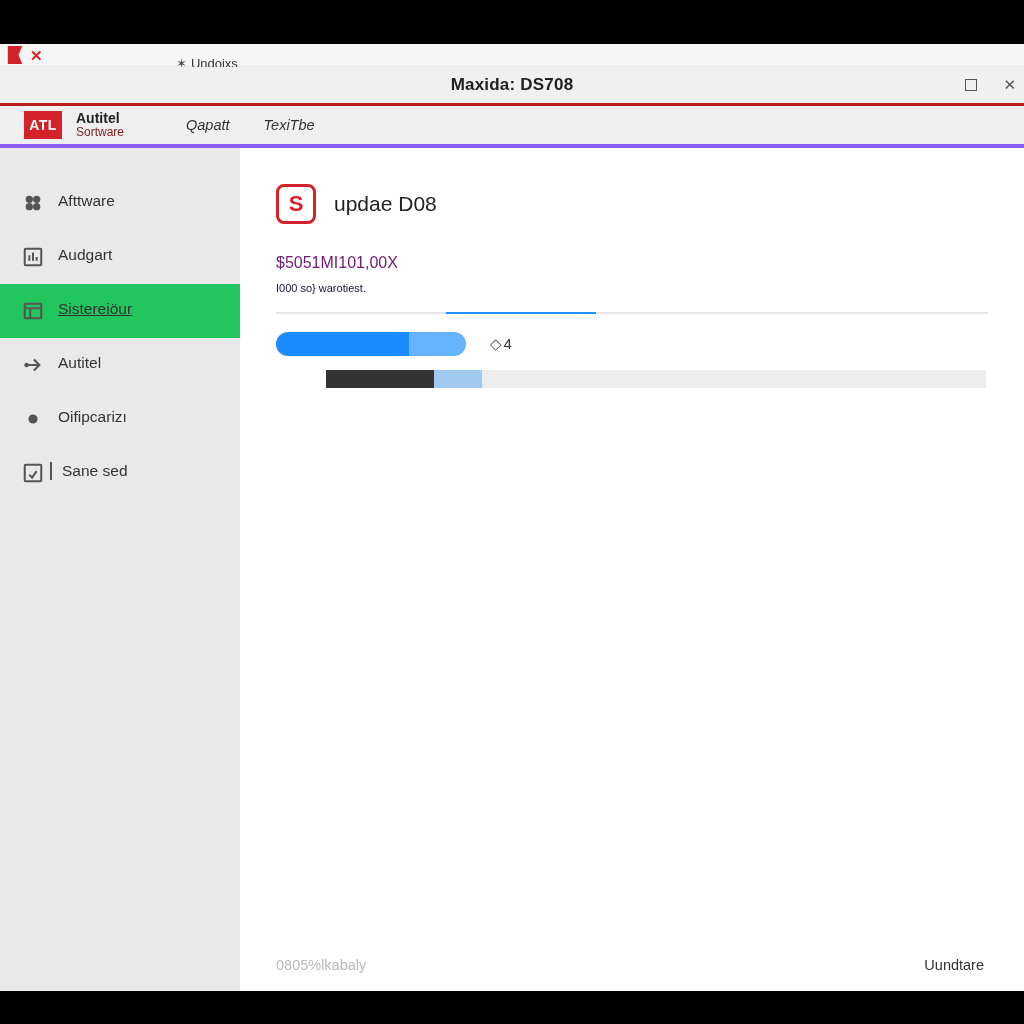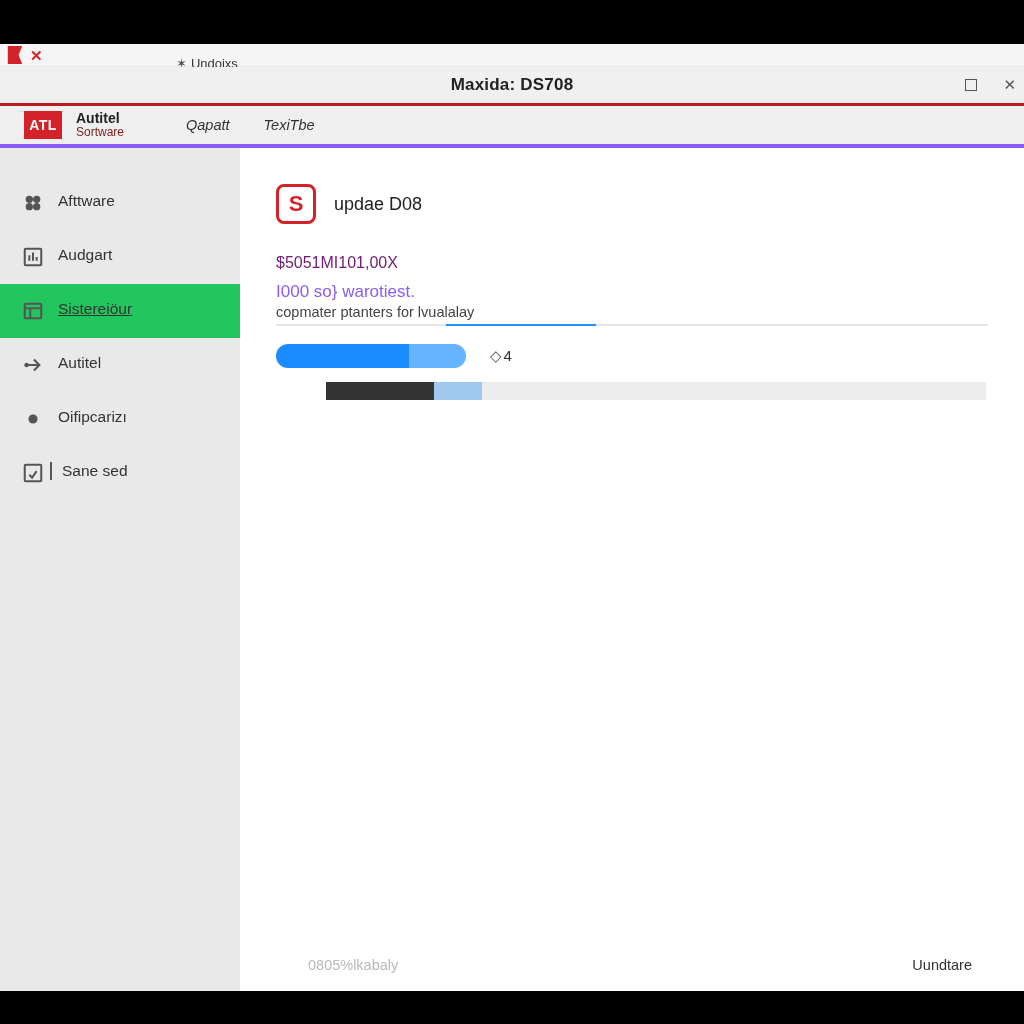--- a/index.html
+++ b/index.html
@@ -91,24 +91,24 @@
     flex:1; background:#fff; position:relative;
     padding: 36px 36px 0 36px;
     display:flex; flex-direction:column;
   }
   .module-row { display:flex; align-items:center; gap:18px; margin-bottom:30px; }
   .s-badge {
     width:40px;height:40px;border:3px solid #d4222a;border-radius:8px;
     display:flex;align-items:center;justify-content:center;
     color:#d4222a;font-weight:800;font-size:22px;
   }
-  .module-title { font-size:18px; color:#222; }
+  .module-title { font-size:21px; color:#222; }
 
   .code-line { font-size:16px; color:#701a75; margin-bottom:10px; }
-  .sub-line { font-size:17px; color:#8b5cf6; margin-bottom:2px; }
+  .sub-line { font-size:11px; color:#0f172a; margin-bottom:18px; }
   .desc-line { font-size:14.5px; color:#444; margin-bottom:4px; }
 
   .thin-progress {
     position:relative; height:2px; background:#e6e6e6; width: 712px; margin-bottom:18px;
   }
   .thin-progress .fill { position:absolute; left:170px; top:0; height:100%; width:150px; background:#1e90ff; }
 
   .pill-row { display:flex; align-items:center; gap:24px; margin-bottom:14px; }
   .pill {
     width:190px; height:24px; border-radius:12px;
@@ -131,24 +131,23 @@
   }
   .row-item .r-icon {
     width:30px; font-weight:900; font-size:14px; color:#222;
     text-decoration: underline; text-decoration-thickness:2px;
   }
   .row-item .r-name { width:260px; }
   .row-item .r-col { flex:1; }
   .row-item .r-last { text-align:right; padding-right:12px; }
 
   .footer {
-    position:absolute; left:36px; right:52px; bottom:18px;
+    position:absolute; left:36px; right:40px; bottom:18px;
     display:flex; align-items:center; justify-content:space-between;
     font-size:14.5px;
-    margin-left:32px;
   }
   .footer .status { color:#b9b9b9; }
   .footer .btn { color:#333; cursor:pointer; }
 </style>
 </head>
 <body>
 
 <div class="window">
 
   <div class="tab-strip">
@@ -244,21 +243,20 @@
 
     <div class="main">
 
       <div class="module-row">
         <div class="s-badge">S</div>
         <div class="module-title">updae D08</div>
       </div>
 
       <div class="code-line">$5051MI101,00X</div>
       <div class="sub-line">I000 so} warotiest.</div>
-      <div class="desc-line">copmater ptanters for lvualalay</div>
 
       <div class="thin-progress">
         <div class="fill"></div>
       </div>
 
       <div class="pill-row">
         <div class="pill"></div>
         <div class="pill-label"><span class="dia">◇</span><span>4</span></div>
       </div>
 

